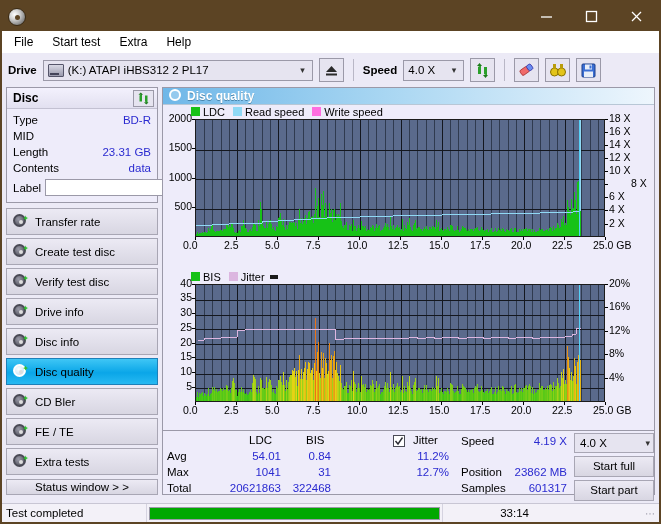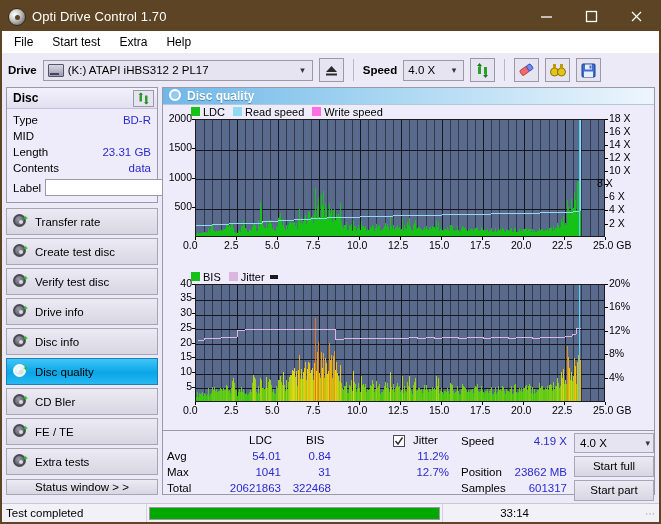--- a/index.html
+++ b/index.html
@@ -280,21 +280,20 @@
   .progress-fill { height: 100%; background: #00a800; }
   .grip { margin-left: auto; padding-right: 3px; color: #9b99a8; font-size: 10px; letter-spacing:1px;}
 </style>
 </head>
 <body>
 
 <div id="app">
 
   <div class="titlebar">
     <div class="title-icon"></div>
-    <div class="title-text">Opti Drive Control 1.70</div>
     <div class="win-buttons">
       <div class="win-btn">
         <svg width="13" height="13">
             <line x1="1" y1="7" x2="12" y2="7" stroke="#fff" stroke-width="1.3"></line>
           </svg>
       </div>
       <div class="win-btn">
         <svg width="13" height="13">
             <rect x="1.5" y="1.5" width="10" height="10" fill="none" stroke="#fff" stroke-width="1.3"></rect>
           </svg>
@@ -991,21 +990,21 @@
             <div class="axis-label" style="right: 462px; top: 36.5px; text-align: right;">1500</div>
             <div class="tickmark" style="left: 29px; top: 43.5px; width: 3px; height: 1px;"></div>
             <div class="axis-label" style="right: 462px; top: 7px; text-align: right;">2000</div>
             <div class="tickmark" style="left: 29px; top: 14px; width: 3px; height: 1px;"></div>
             <div class="axis-label" style="left: 446px; top: 111.889px;">2 X</div>
             <div class="tickmark" style="left: 442px; top: 118.889px; width: 3px; height: 1px;"></div>
             <div class="axis-label" style="left: 446px; top: 98.7778px;">4 X</div>
             <div class="tickmark" style="left: 442px; top: 105.778px; width: 3px; height: 1px;"></div>
             <div class="axis-label" style="left: 446px; top: 85.6667px;">6 X</div>
             <div class="tickmark" style="left: 442px; top: 92.6667px; width: 3px; height: 1px;"></div>
-            <div class="axis-label" style="left: 434px; top: 72.5556px;">8 X</div>
+            <div class="axis-label" style="left: 468px; top: 72.5556px;">8 X</div>
             <div class="tickmark" style="left: 442px; top: 79.5556px; width: 3px; height: 1px;"></div>
             <div class="axis-label" style="left: 446px; top: 59.4444px;">10 X</div>
             <div class="tickmark" style="left: 442px; top: 66.4444px; width: 3px; height: 1px;"></div>
             <div class="axis-label" style="left: 446px; top: 46.3333px;">12 X</div>
             <div class="tickmark" style="left: 442px; top: 53.3333px; width: 3px; height: 1px;"></div>
             <div class="axis-label" style="left: 446px; top: 33.2222px;">14 X</div>
             <div class="tickmark" style="left: 442px; top: 40.2222px; width: 3px; height: 1px;"></div>
             <div class="axis-label" style="left: 446px; top: 20.1111px;">16 X</div>
             <div class="tickmark" style="left: 442px; top: 27.1111px; width: 3px; height: 1px;"></div>
             <div class="axis-label" style="left: 446px; top: 7px;">18 X</div>

